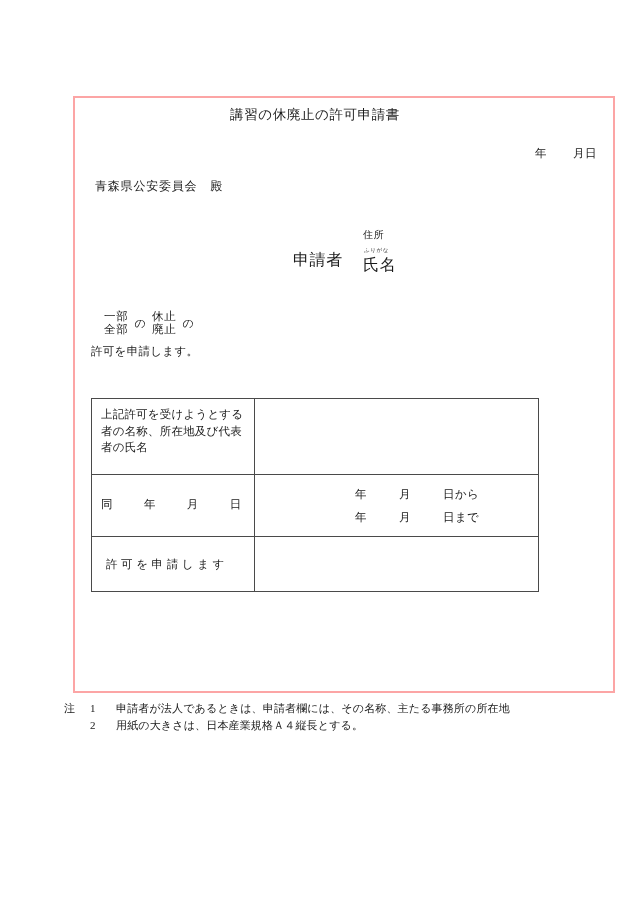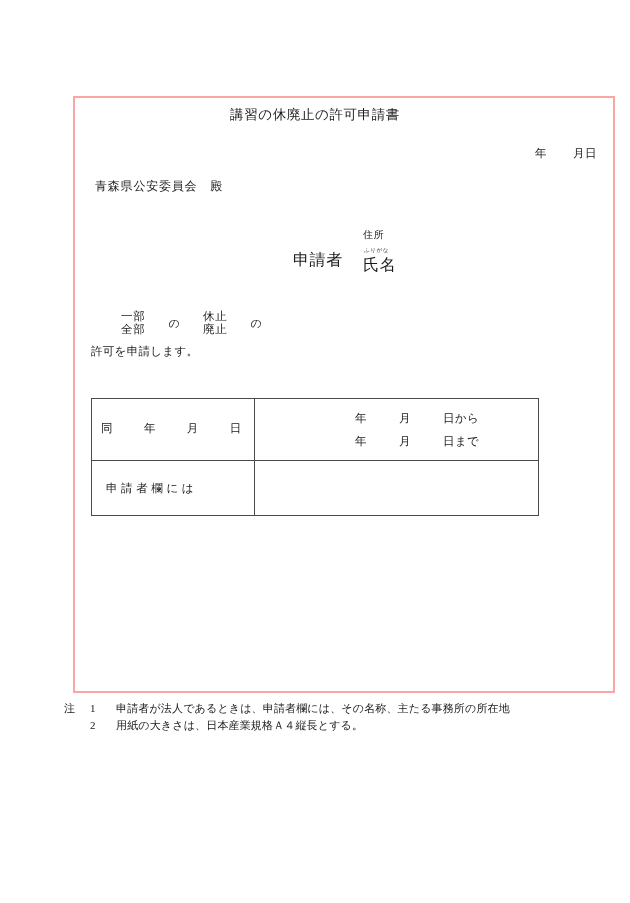--- a/index.html
+++ b/index.html
@@ -139,21 +139,21 @@
     align-items: center;
     white-space: nowrap;
     padding-left: 10px;
   }
   .stmt-text { letter-spacing: 0.15px; }
   .stack {
     display: inline-flex;
     flex-direction: column;
     align-items: center;
     line-height: 1.16;
-    margin: 0 20px;
+    margin: 0 3px;
     letter-spacing: 0.8px;
   }
   .no-particle {
     display: inline-block;
     margin: 0 3px;
     font-size: 11px;
   }
   .stmt-row2 {
     margin-top: 8px;
     letter-spacing: 0.3px;
@@ -261,35 +261,39 @@
           <span>休止</span>
           <span>廃止</span>
         </span>
         <span class="no-particle">の</span>
       </div>
       <div class="stmt-row2">許可を申請します。</div>
     </div>
 
     <table class="tbl">
       <tbody>
+        <tr class="r1">
+          <td class="label">上記許可を受けようとする者の名称、所在地及び代表者の氏名</td>
+          <td class="value"></td>
+        </tr>
         <tr class="r3">
           <td class="label mid">同　　年　　月　　日</td>
           <td class="value">
             <div class="date-range">
               <div>
                 <span class="g2">年</span><span class="g2">月</span><span>日から</span>
               </div>
               <div>
                 <span class="g2">年</span><span class="g2">月</span><span>日まで</span>
               </div>
             </div>
           </td>
         </tr>
         <tr class="r4">
-          <td class="label spaced">申請者欄には</td>
+          <td class="label spaced">許可を申請します</td>
           <td class="value"></td>
         </tr>
       </tbody>
     </table>
 
   </div>
 
   <div class="notes">
     <div class="note-row">
       <span class="note-marker-a">注</span>

